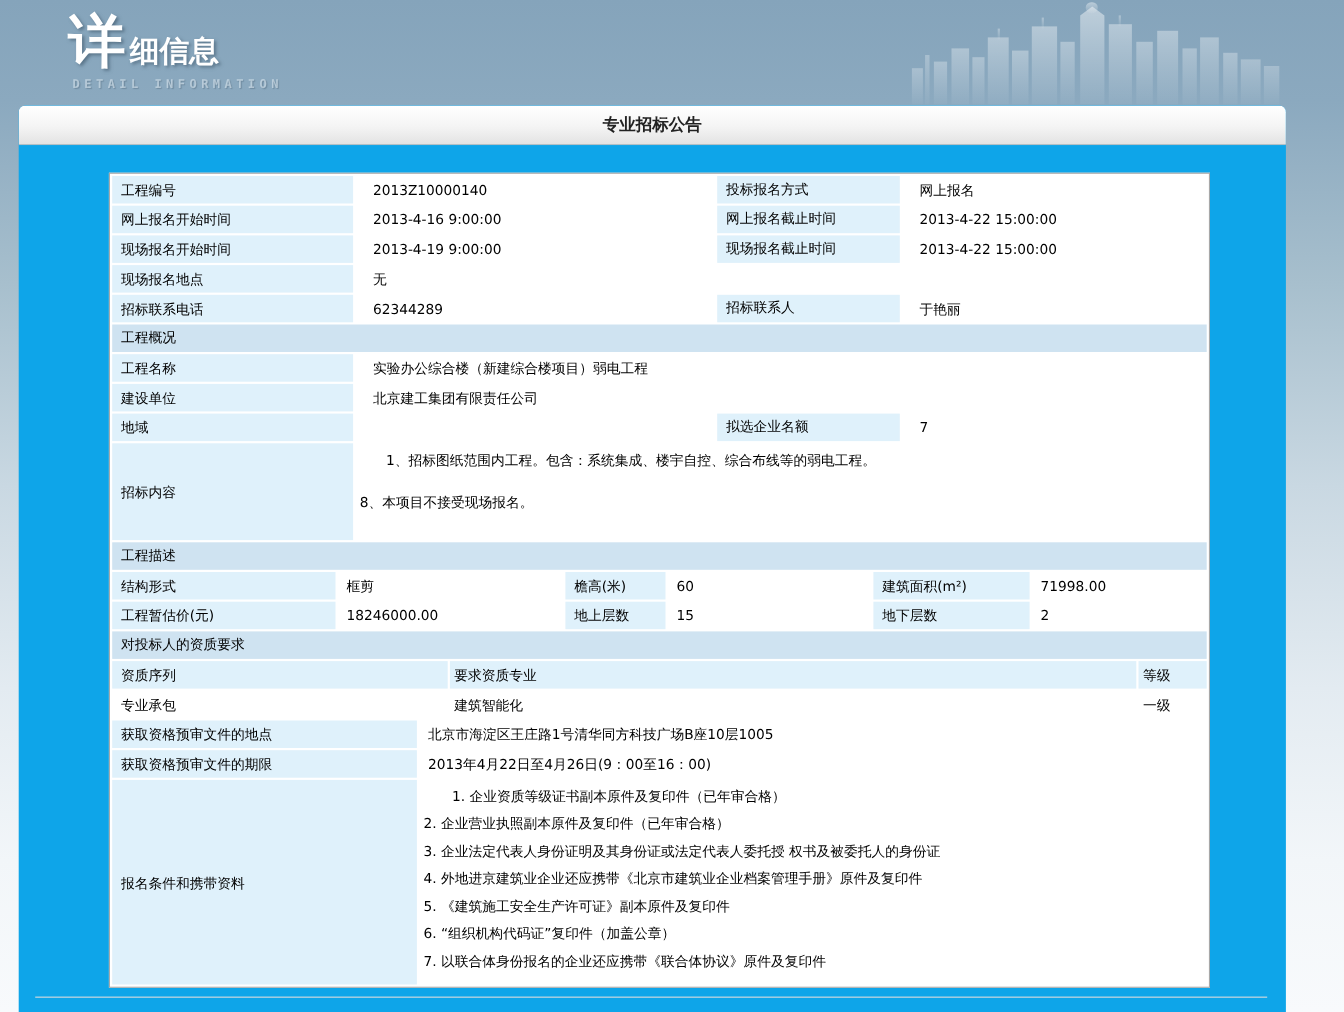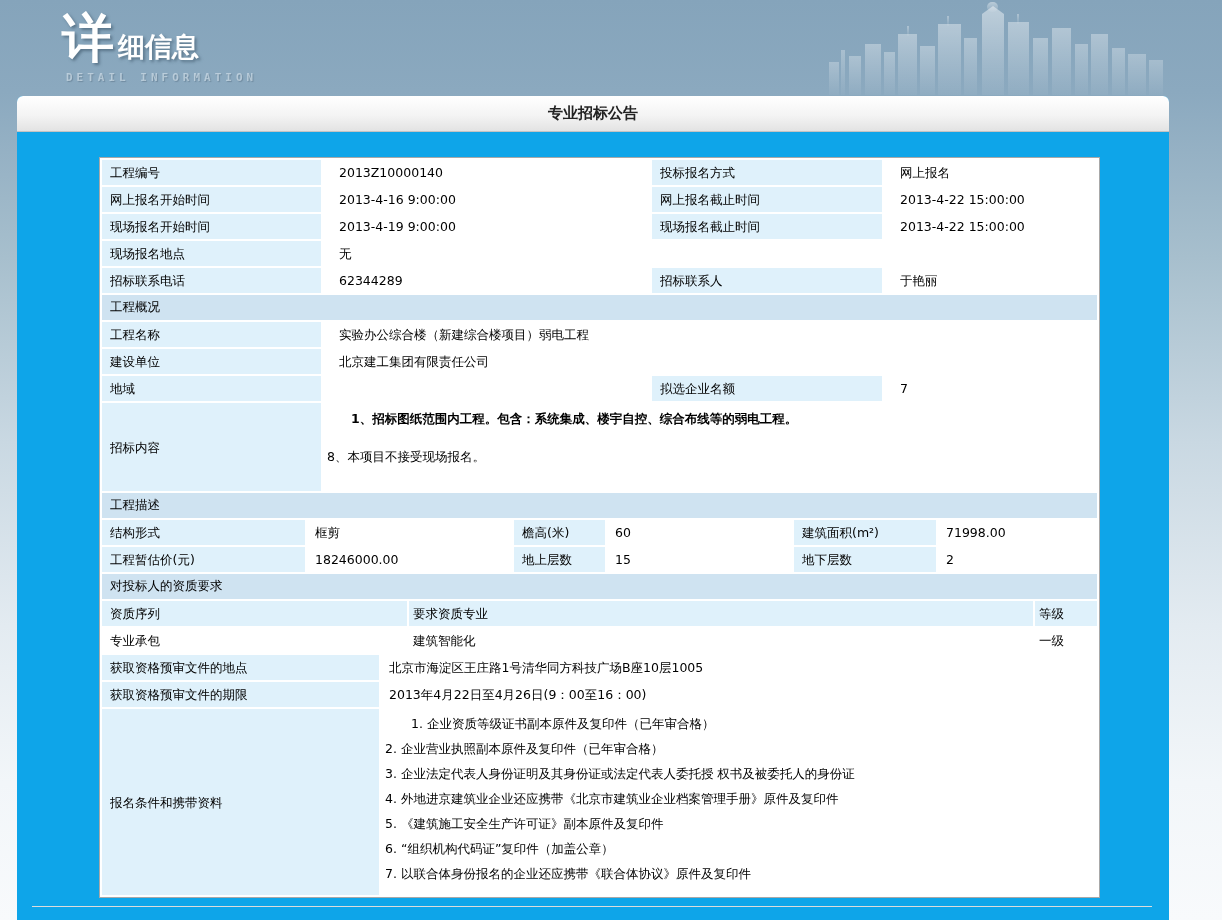--- a/index.html
+++ b/index.html
@@ -42,31 +42,31 @@
     border:1px solid #a8a8a8; background:#fff; padding:2px;
   }
   .row { display:flex; gap:2px; margin-bottom:2px; }
   .row:last-child { margin-bottom:0; }
   .cell { min-height:25px; display:flex; align-items:center; font-size:12.5px; line-height:15px; }
   .lbl { background:#dff1fb; padding-left:8px; }
   .val { background:#fff; padding-left:16px; }
   .sech { background:#cfe3f1; flex:1; padding-left:8px; min-height:25px; display:flex; align-items:center; font-size:12.5px; }
   .colh { background:#dff1fb; }
 
-  .w1{width:219px;} .w2{width:327px;} .w3{width:230px;} .w4{flex:1;}
+  .w1{width:219px;} .w2{width:327px;} .w3{width:166px;font-family:Liberation Serif, serif;} .w4{flex:1;}
   .wv{flex:1;}
   .d1{width:203px;} .d2{width:205px;padding-left:8px;} .d3{width:91px;}
   .d4{width:185px;padding-left:8px;} .d5{width:142px;} .d6{flex:1;padding-left:8px;}
   .q1{width:305px;padding-left:8px;} .q2{width:624px;padding-left:4px;} .q3{flex:1;padding-left:4px;}
   .b1{width:277px;} .b2{flex:1;padding-left:8px;}
 
   .block { display:block; align-items:flex-start; padding:8px 6px 4px 4px; }
   .content-cell { min-height:63px; }
   .para { line-height:16px; margin-bottom:22px; }
-  .para.indent1 { padding-left:24px;font-weight:bold; }
+  .para.indent1 { padding-left:24px; }
   .materials-cell { min-height:174px; padding-top:7px; }
   .mline { line-height:16px; margin-bottom:9px; }
   .mline.mindent { padding-left:26px; }
 
   .footer-line { position:absolute; left:15px; right:17px; bottom:13px; border-top:1px solid #dcdcdc; }
 </style>
 </head>
 <body>
 
 <div class="hdr">

